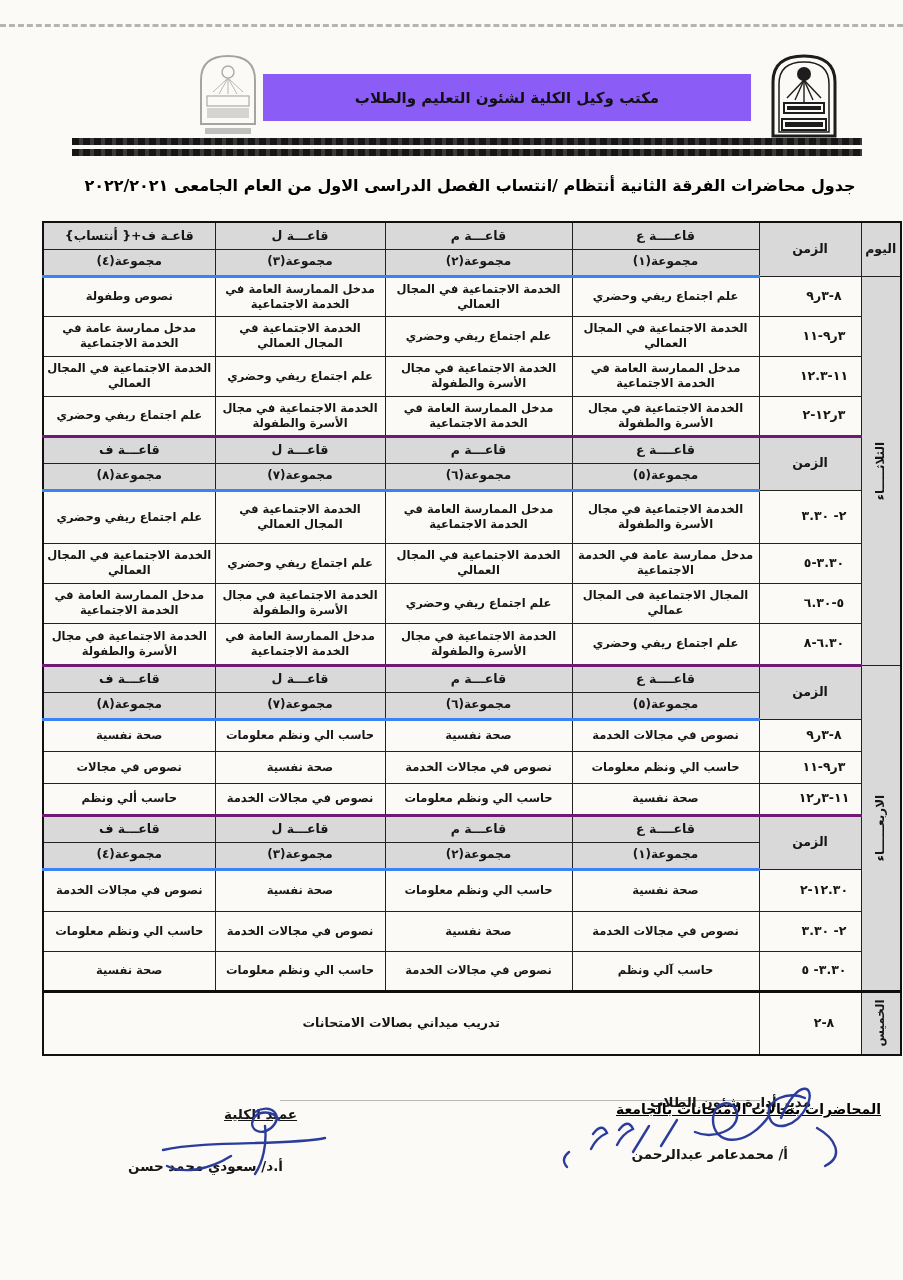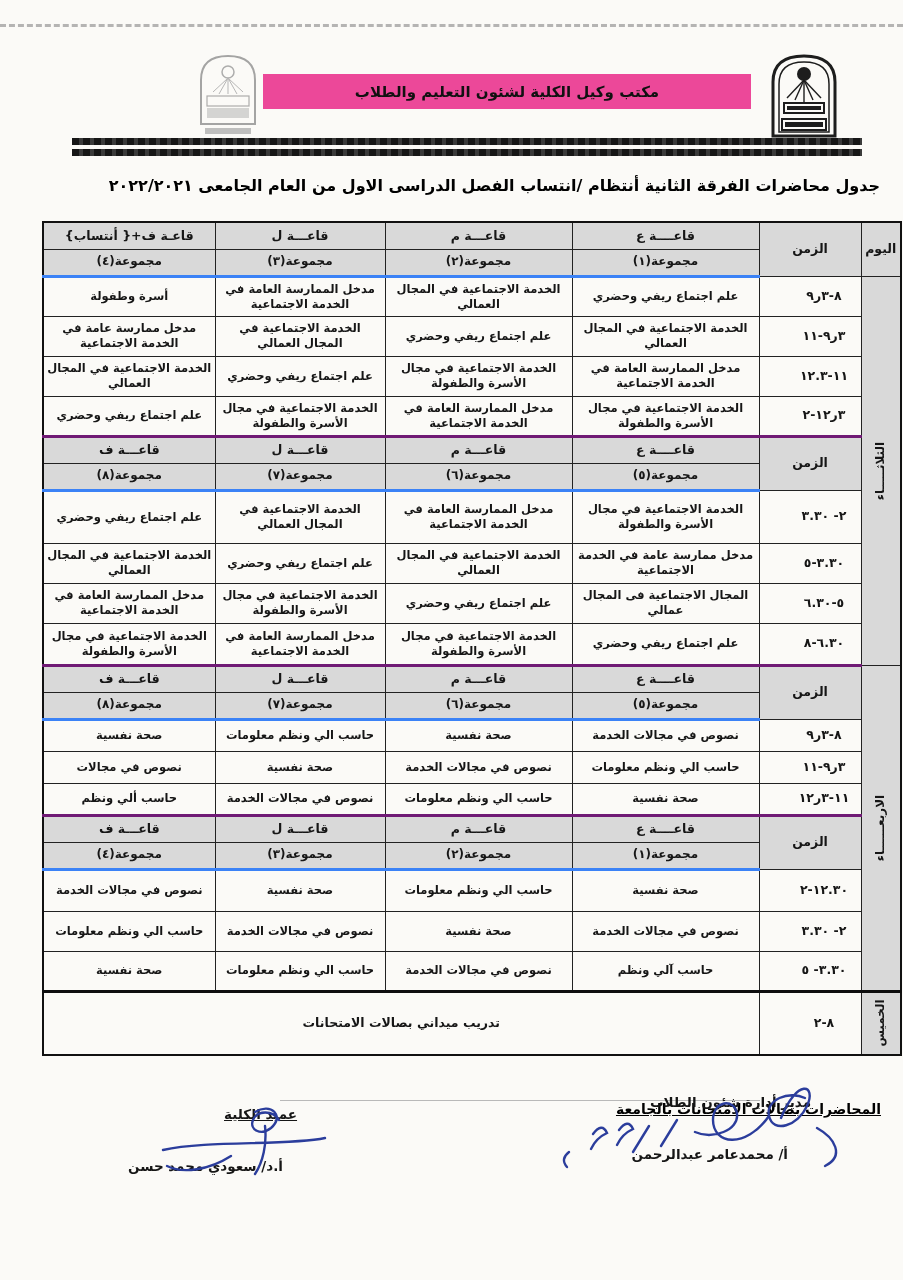--- a/index.html
+++ b/index.html
@@ -1,29 +1,29 @@
 <!DOCTYPE html>
 <html lang="ar" dir="rtl"><head>
 <meta charset="utf-8">
 <style>
   html,body{margin:0;padding:0;background:#e8e8e8;}
   .page{position:relative;width:903px;height:1280px;margin:0 auto;background:#fbfaf7;overflow:hidden;
         font-family:"DejaVu Sans",sans-serif;color:#161616;}
   .top-dashes{position:absolute;left:0;top:24px;width:100%;border-top:3px dashed #909090;opacity:.65;}
 
   
-  .office-box{position:absolute;left:263px;top:74px;width:488px;height:35px;background:#ec4899;
+  .office-box{position:absolute;left:263px;top:74px;width:488px;height:47px;background:#8b5cf6;
               display:flex;align-items:center;justify-content:center;font-size:15px;font-weight:bold;color:#111;}
   .logo-right{position:absolute;left:763px;top:50px;width:82px;height:92px;}
   .stamp-left{position:absolute;left:193px;top:50px;width:70px;height:88px;opacity:.8;}
   .rule{position:absolute;left:72px;width:790px;height:7px;
         background:repeating-linear-gradient(90deg,#161616 0 7px,#3a3a3a 7px 11px);}
   .rule1{top:138px;}
   .rule2{top:149px;}
-  .doc-title{position:absolute;left:60px;top:176px;width:820px;text-align:right;
+  .doc-title{position:absolute;left:60px;top:176px;width:820px;text-align:center;
              font-size:16px;font-weight:bold;color:#000;letter-spacing:-0.2px;}
 
   
   table.sched{position:absolute;left:42px;top:221px;width:858px;border-collapse:collapse;table-layout:fixed;
               font-size:11.5px;font-weight:bold;}
   table.sched td,table.sched th{border:1px solid #222;vertical-align:middle;text-align:center;
               padding:1px 3px;line-height:1.3;overflow:hidden;}
   table.sched{border:2px solid #111;}
   th.hall,th.grp,th.time-h,th.day-h{background:#d9d9d9;font-size:12.5px;}
   th.grp{font-size:12px;}
@@ -131,21 +131,21 @@
     </tr>
 
     <tr class="h40">
       <td class="day-cell" rowspan="10">
             <span class="vert">الثلاثـــــاء</span>
           </td>
       <td class="time-c"><span class="ltrnum">٩ر٣-٨</span></td>
       <td>علم اجتماع ريفي وحضري</td>
       <td>الخدمة الاجتماعية في المجال العمالي</td>
       <td>مدخل الممارسة العامة في الخدمة الاجتماعية</td>
-      <td>أسرة وطفولة</td>
+      <td>نصوص وطفولة</td>
     </tr>
     <tr class="h40">
       <td class="time-c"><span class="ltrnum">١١-٩ر٣</span></td>
       <td>الخدمة الاجتماعية في المجال العمالي</td>
       <td>علم اجتماع ريفي وحضري</td>
       <td>الخدمة الاجتماعية في المجال العمالي</td>
       <td>مدخل ممارسة عامة في الخدمة الاجتماعية</td>
     </tr>
     <tr class="h40">
       <td class="time-c"><span class="ltrnum">١٢.٣-١١</span></td>

